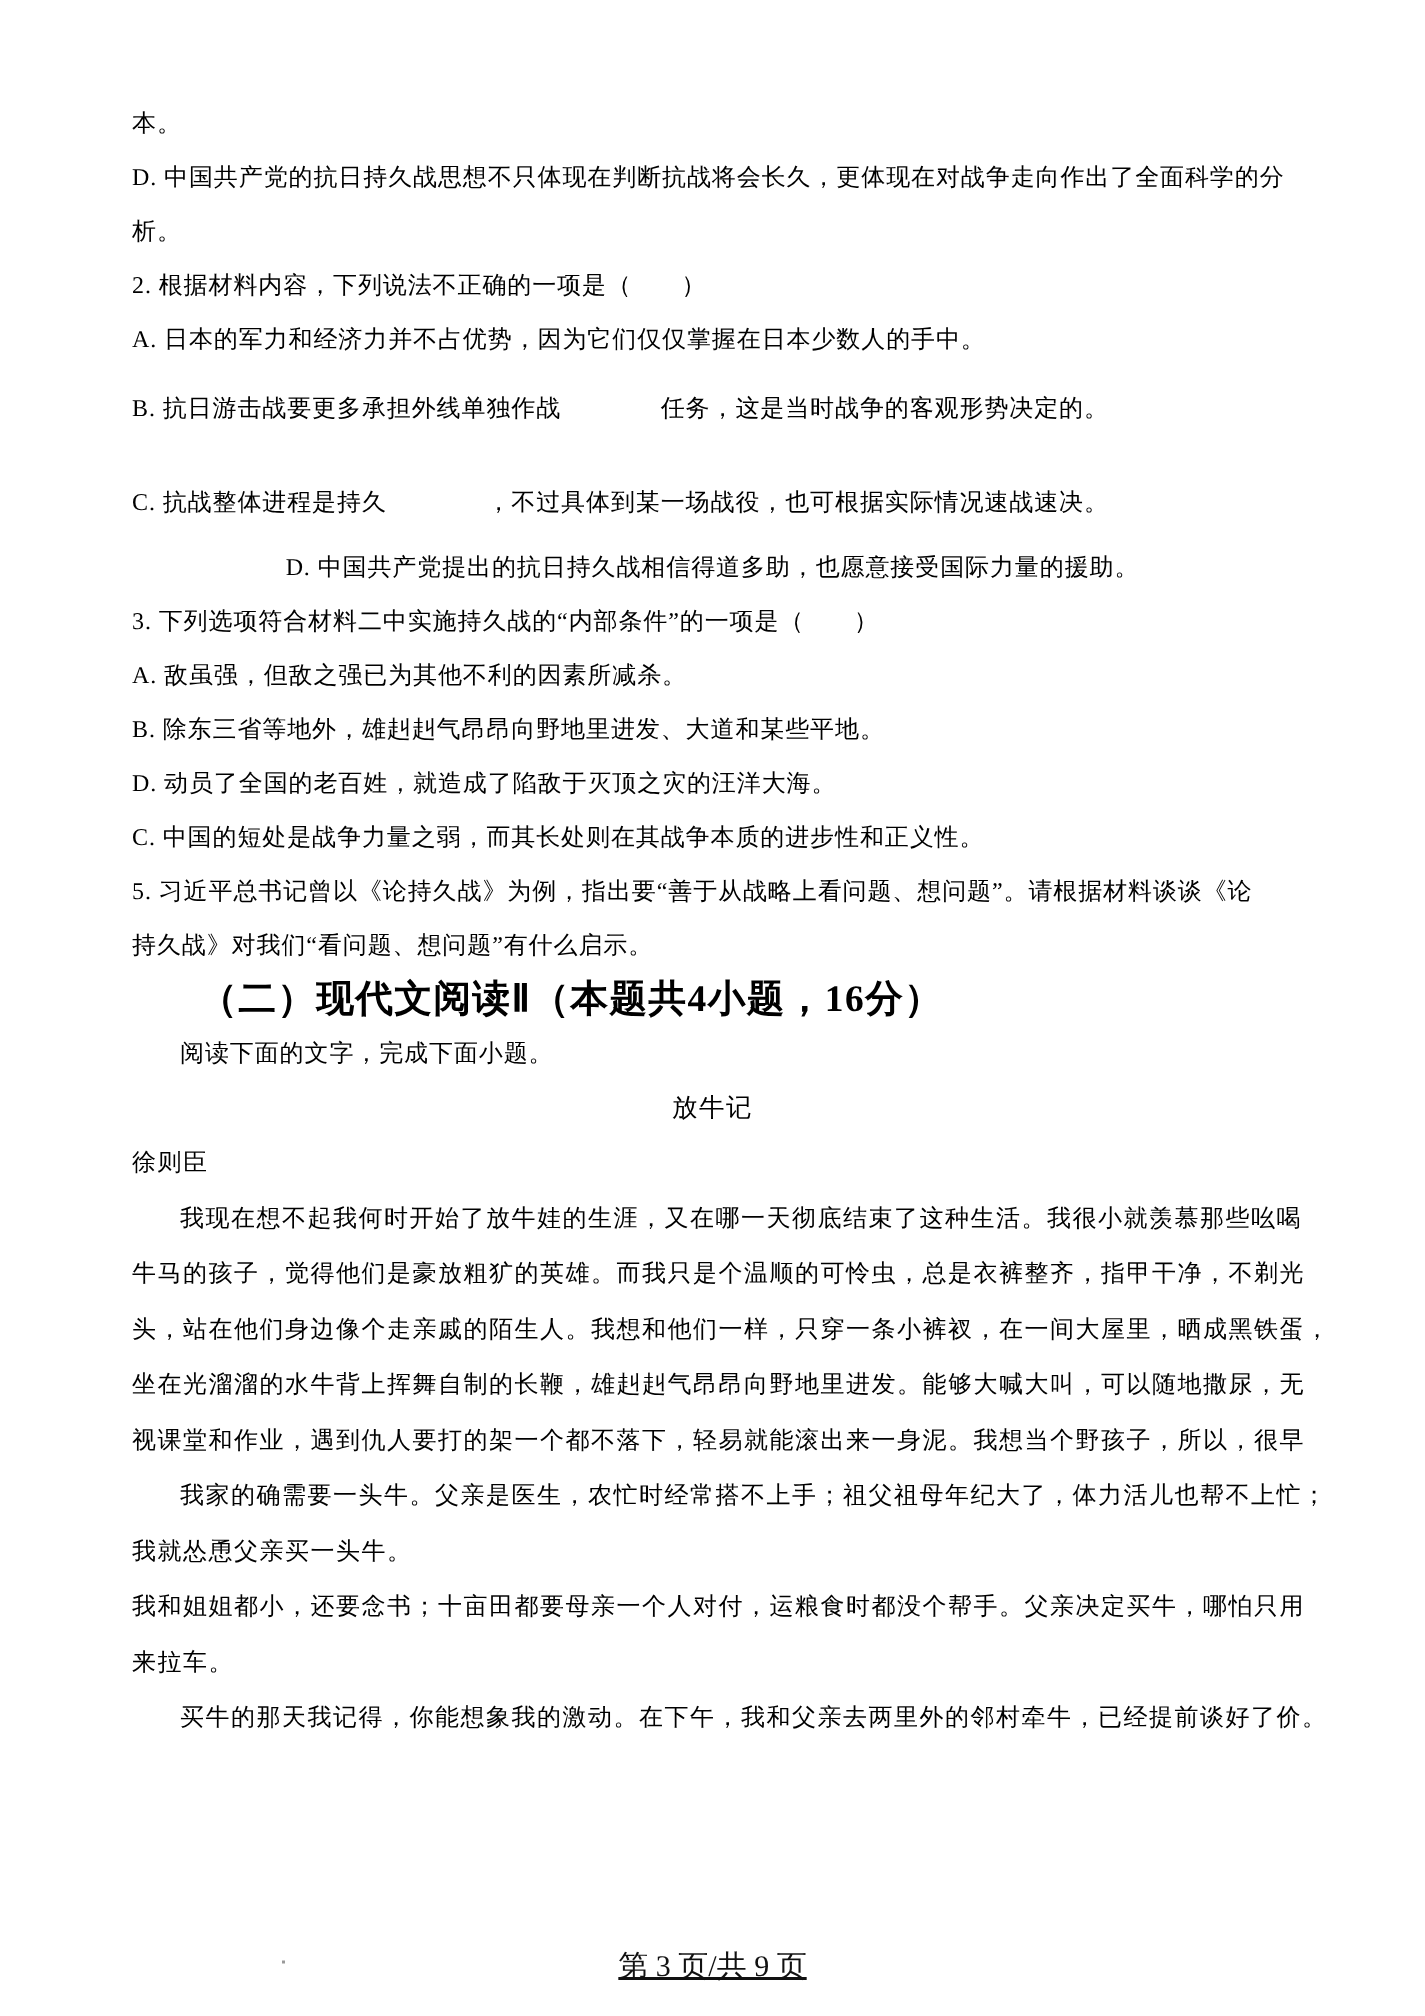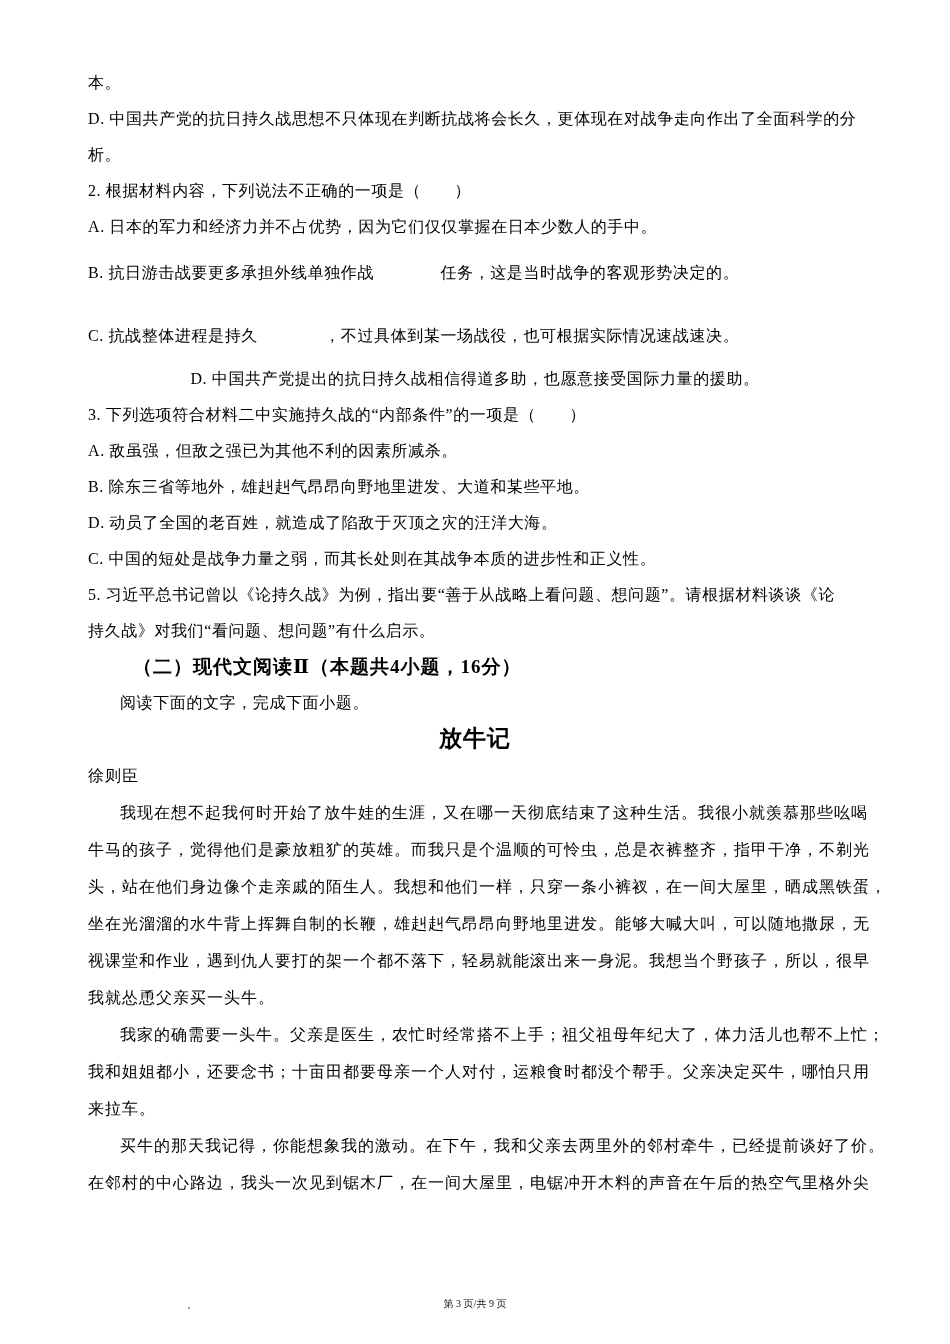--- a/index.html
+++ b/index.html
@@ -23,32 +23,33 @@
     font-size: 16px;
     letter-spacing: 0.6px;
     line-height: 36px;
     height: 36px;
   }
   .mt10 { margin-top: 10px; }
   .mt27 { margin-top: 27px; }
   .mt7  { margin-top: 7px; text-align: center; }
   .h2 {
     font-weight: bold;
-    font-size: 19px;
+    font-size: 25px;
     letter-spacing: 1px;
     line-height: 36px;
     height: 36px;
     padding-left: 45px;
     white-space: nowrap;
+    font-family: Liberation Serif, serif;
   }
   .indent2 { text-indent: 2em; }
   .essay-title {
     text-align: center;
-    font-weight: bold;
-    font-size: 23px;
+    font-weight: normal;
+    font-size: 17px;
     line-height: 36px;
     height: 36px;
     letter-spacing: 1px;
   }
   .essay-author {
     font-size: 16px;
     line-height: 37px;
     height: 37px;
     letter-spacing: 1px;
   }
@@ -59,22 +60,23 @@
     line-height: 37px;
     height: 37px;
   }
   .pindent { text-indent: 2em; }
   .footer {
     position: absolute;
     top: 1297px;
     left: 0;
     width: 950px;
     text-align: center;
-    font-size: 10px;
+    font-size: 20px;
     color: #111111;
+    text-decoration: underline;
   }
   .stray-dot {
     position: absolute;
     left: 188px;
     top: 1307px;
     width: 2px; height: 2px;
     background: #9a9a9a;
   }
 </style>
 </head>
@@ -102,24 +104,23 @@
   <div class="qline indent2">阅读下面的文字，完成下面小题。</div>
 
   <div class="essay-title">放牛记</div>
   <div class="essay-author">徐则臣</div>
 
   <div class="bline pindent">我现在想不起我何时开始了放牛娃的生涯，又在哪一天彻底结束了这种生活。我很小就羡慕那些吆喝</div>
   <div class="bline">牛马的孩子，觉得他们是豪放粗犷的英雄。而我只是个温顺的可怜虫，总是衣裤整齐，指甲干净，不剃光</div>
   <div class="bline">头，站在他们身边像个走亲戚的陌生人。我想和他们一样，只穿一条小裤衩，在一间大屋里，晒成黑铁蛋，</div>
   <div class="bline">坐在光溜溜的水牛背上挥舞自制的长鞭，雄赳赳气昂昂向野地里进发。能够大喊大叫，可以随地撒尿，无</div>
   <div class="bline">视课堂和作业，遇到仇人要打的架一个都不落下，轻易就能滚出来一身泥。我想当个野孩子，所以，很早</div>
+  <div class="bline pindent">我家的确需要一头牛。父亲是医生，农忙时经常搭不上手；祖父祖母年纪大了，体力活儿也帮不上忙；</div>
   <div class="bline">我就怂恿父亲买一头牛。</div>
-  <div class="bline pindent">我家的确需要一头牛。父亲是医生，农忙时经常搭不上手；祖父祖母年纪大了，体力活儿也帮不上忙；</div>
   <div class="bline">我和姐姐都小，还要念书；十亩田都要母亲一个人对付，运粮食时都没个帮手。父亲决定买牛，哪怕只用</div>
   <div class="bline">来拉车。</div>
   <div class="bline pindent">买牛的那天我记得，你能想象我的激动。在下午，我和父亲去两里外的邻村牵牛，已经提前谈好了价。</div>
-  <div class="bline">在邻村的中心路边，我头一次见到锯木厂，在一间大屋里，电锯冲开木料的声音在午后的热空气里格外尖</div>
 
 </div>
 
 <div class="stray-dot"></div>
 
 <div class="footer">第 3 页/共 9 页</div>
 
 </body></html>

